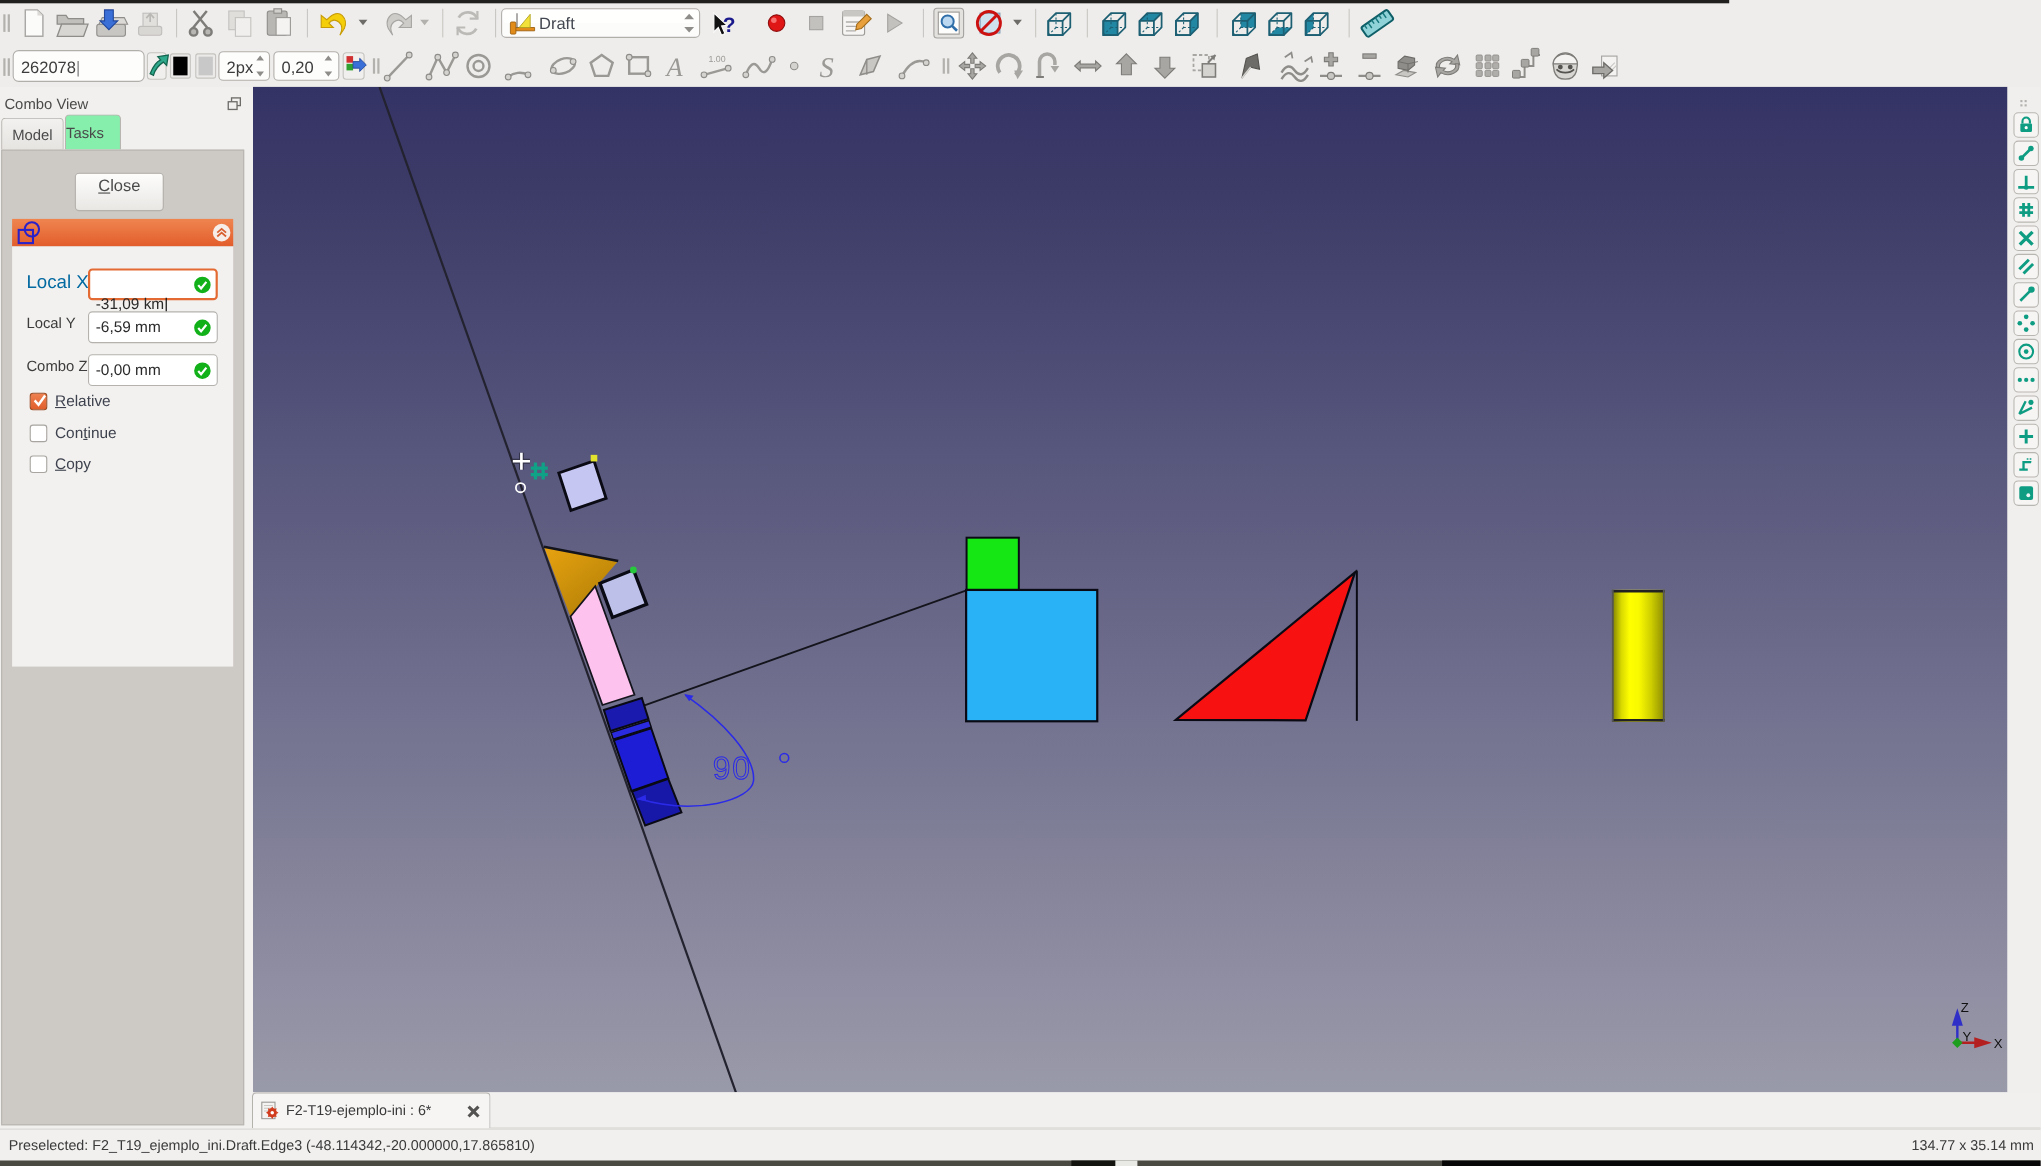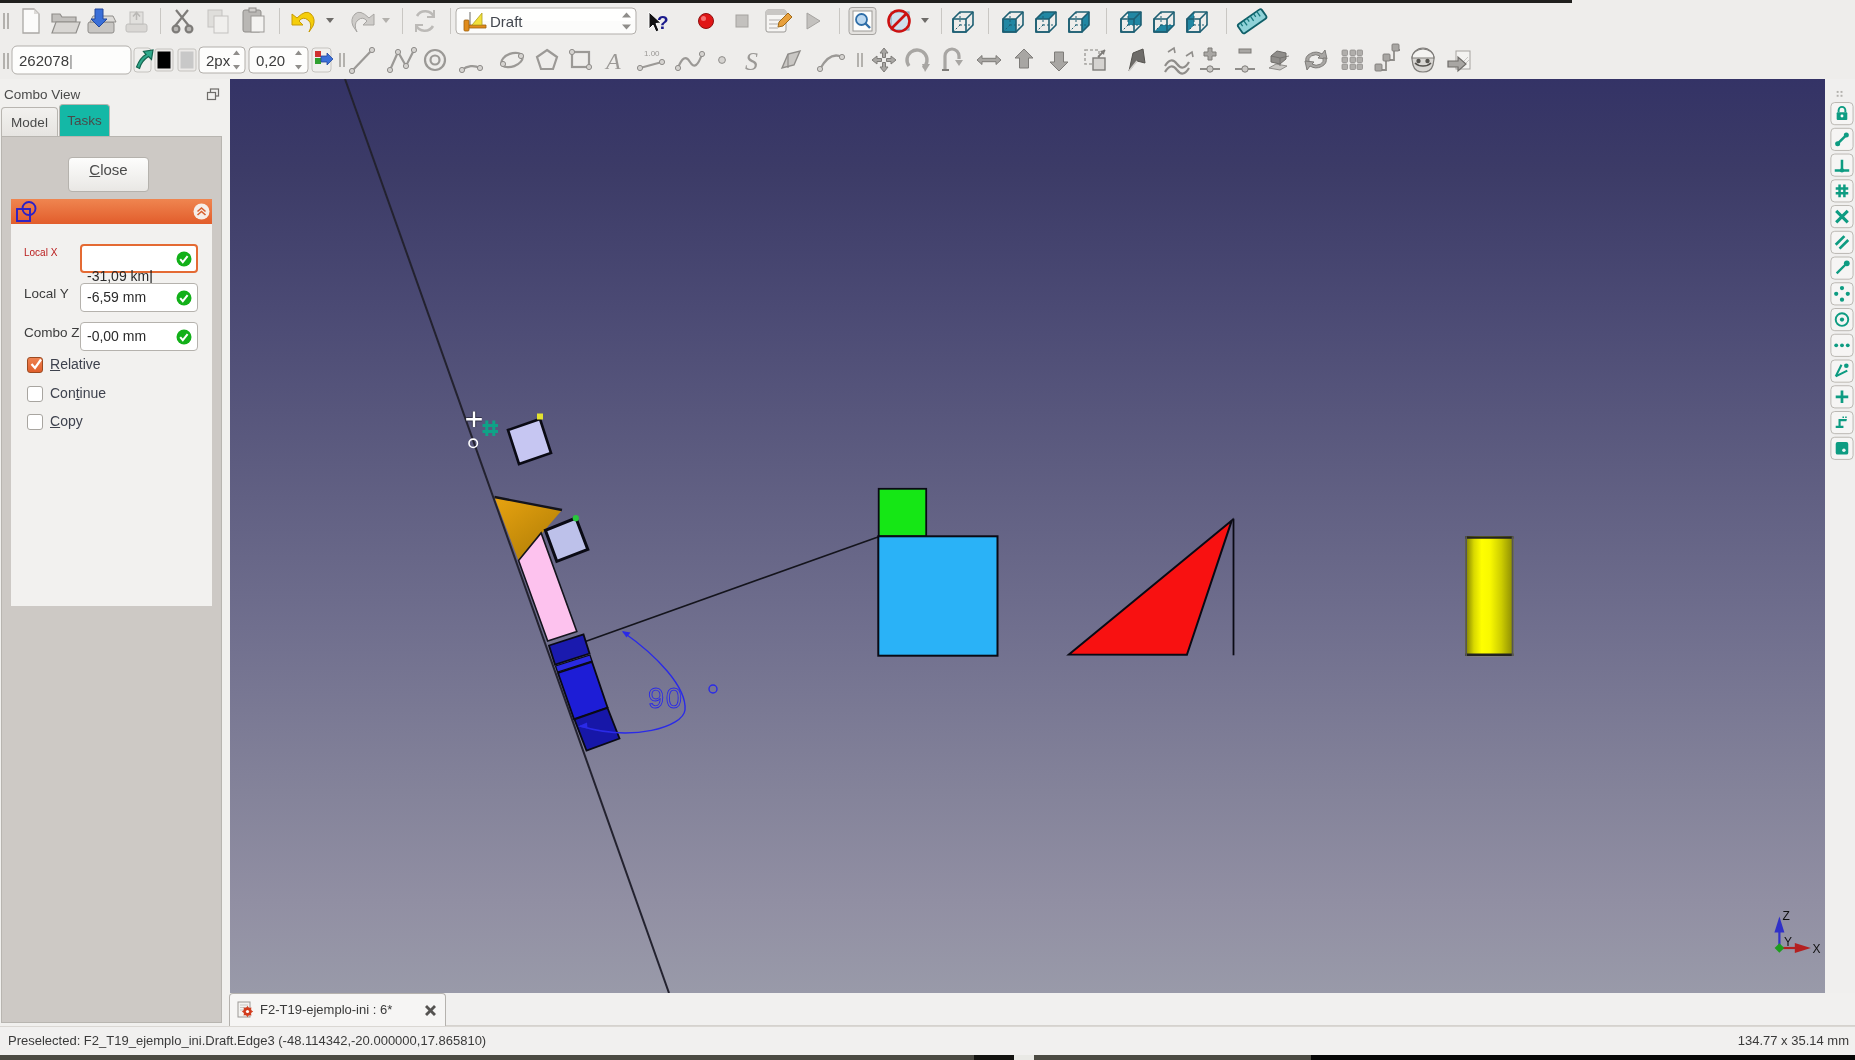--- a/index.html
+++ b/index.html
@@ -320,35 +320,35 @@
       <path d="M-12 0 h10 v-4 l8 7 -8 7 v-4 h-10 z" fill="#a8a6a3" stroke="#6e6c69" stroke-width="1.2"></path>
     </g>
   </svg>
 <div class="abs" style="left:0;top:79px;width:230px;height:947px;background:#f1f0ee;"></div>
 <div class="abs" style="left:4px;top:87px;font-size:13.5px;color:#4a4a4a;">Combo View</div>
 <svg class="abs" style="left:206px;top:88px" width="14" height="13" viewBox="0 0 14 13">
     <rect x="4.5" y="1" width="8" height="7" fill="none" stroke="#6e6c69" stroke-width="1.2"></rect>
     <rect x="1.5" y="4.5" width="8" height="7" fill="#f1f0ee" stroke="#6e6c69" stroke-width="1.2"></rect>
   </svg>
 <div class="abs" style="left:1px;top:107px;width:57px;height:29px;background:linear-gradient(#f2f1ef,#e6e4e1);border:1px solid #b8b5b0;border-bottom:none;border-radius:4px 4px 0 0;text-align:center;font-size:13.5px;color:#4a4a4a;line-height:29px;">Model</div>
-<div class="abs" style="left:59px;top:104px;width:51px;height:32px;background:#14b8a6;border:1px solid #b8b5b0;border-bottom:none;border-radius:4px 4px 0 0;text-align:center;font-size:13.5px;color:#4a4a4a;line-height:32px;">Tasks</div>
+<div class="abs" style="left:59px;top:104px;width:51px;height:32px;background:#86efac;border:1px solid #b8b5b0;border-bottom:none;border-radius:4px 4px 0 0;font-size:13.5px;color:#4a4a4a;line-height:32px;">Tasks</div>
 <div class="abs" style="left:1px;top:136px;width:221px;height:887px;background:#cdc9c5;border:1px solid #b8b5b0;"></div>
 <div class="abs btn3d" style="left:68px;top:157px;width:81px;height:35px;text-align:center;font-size:15px;color:#4a4a4a;line-height:24px;"><span style="text-decoration:underline;">C</span>lose</div>
 <div class="abs" style="left:11px;top:199px;width:201px;height:25px;background:linear-gradient(#ef8550,#e25d2b);"></div>
 <svg class="abs" style="left:15px;top:201px" width="24" height="22" viewBox="0 0 24 22">
     <rect x="2" y="8" width="13" height="12" fill="none" stroke="#2b21c8" stroke-width="1.9"></rect>
     <circle cx="14" cy="7.5" r="6.5" fill="none" stroke="#2b21c8" stroke-width="1.9"></circle>
   </svg>
 <div class="abs" style="left:42px;top:203px;font-size:14.5px;font-weight:bold;color:#fff;margin-top:30px;">Move</div>
 <svg class="abs" style="left:193px;top:203px" width="17" height="17" viewBox="0 0 17 17">
     <circle cx="8.5" cy="8.5" r="8" fill="#f6ede8"></circle>
     <path d="M4.5 8.5 l4 -3.5 4 3.5 M4.5 12 l4 -3.5 4 3.5" fill="none" stroke="#d86030" stroke-width="1.6"></path>
   </svg>
 <div class="abs" style="left:11px;top:224px;width:201px;height:382px;background:#f2f1ef;"></div>
-<div class="abs" style="left:24px;top:247px;font-size:10px;color:#b91c1c;">Local X</div>
+<div class="abs" style="left:24px;top:247px;font-size:17px;color:#0369a1;">Local X</div>
 <div class="abs" style="left:80px;top:244px;width:118px;height:29px;background:#fff;border:2px solid #e46a33;border-radius:4px;"></div>
 <div class="abs" style="left:87px;top:268px;font-size:14px;color:#2a2a2a;">-31,09 km<span style="font-weight:100;color:#111;">|</span></div>
 <svg class="abs" style="left:176px;top:251px" width="16" height="16" viewBox="0 0 16 16">
     <circle cx="8" cy="8" r="7.5" fill="#12b019"></circle>
     <path d="M4.2 8.2 l2.6 3 4.8 -6" fill="none" stroke="#fff" stroke-width="2"></path>
   </svg>
 <div class="abs" style="left:24px;top:286px;font-size:13.5px;color:#3c3c3c;">Local Y</div>
 <div class="abs" style="left:80px;top:283px;width:118px;height:29px;background:#fff;border:1px solid #b5b2ad;border-radius:4px;"></div>
 <div class="abs" style="left:87px;top:289px;font-size:14px;color:#2a2a2a;">-6,59 mm</div>
 <svg class="abs" style="left:176px;top:290px" width="16" height="16" viewBox="0 0 16 16">

